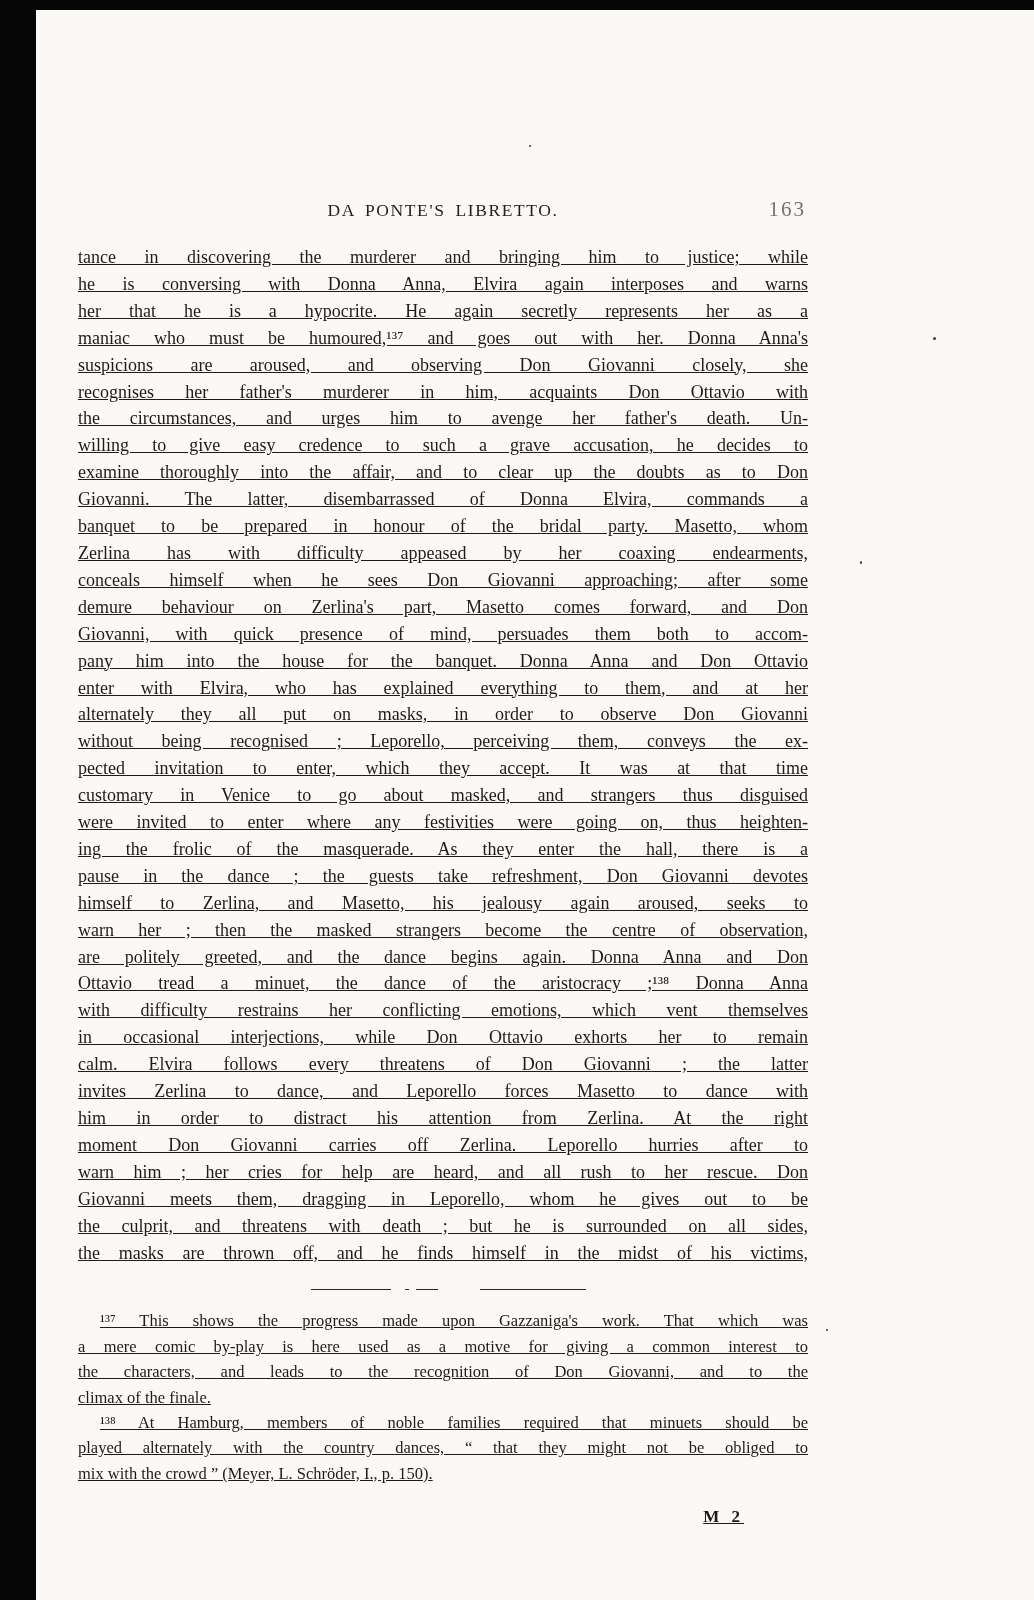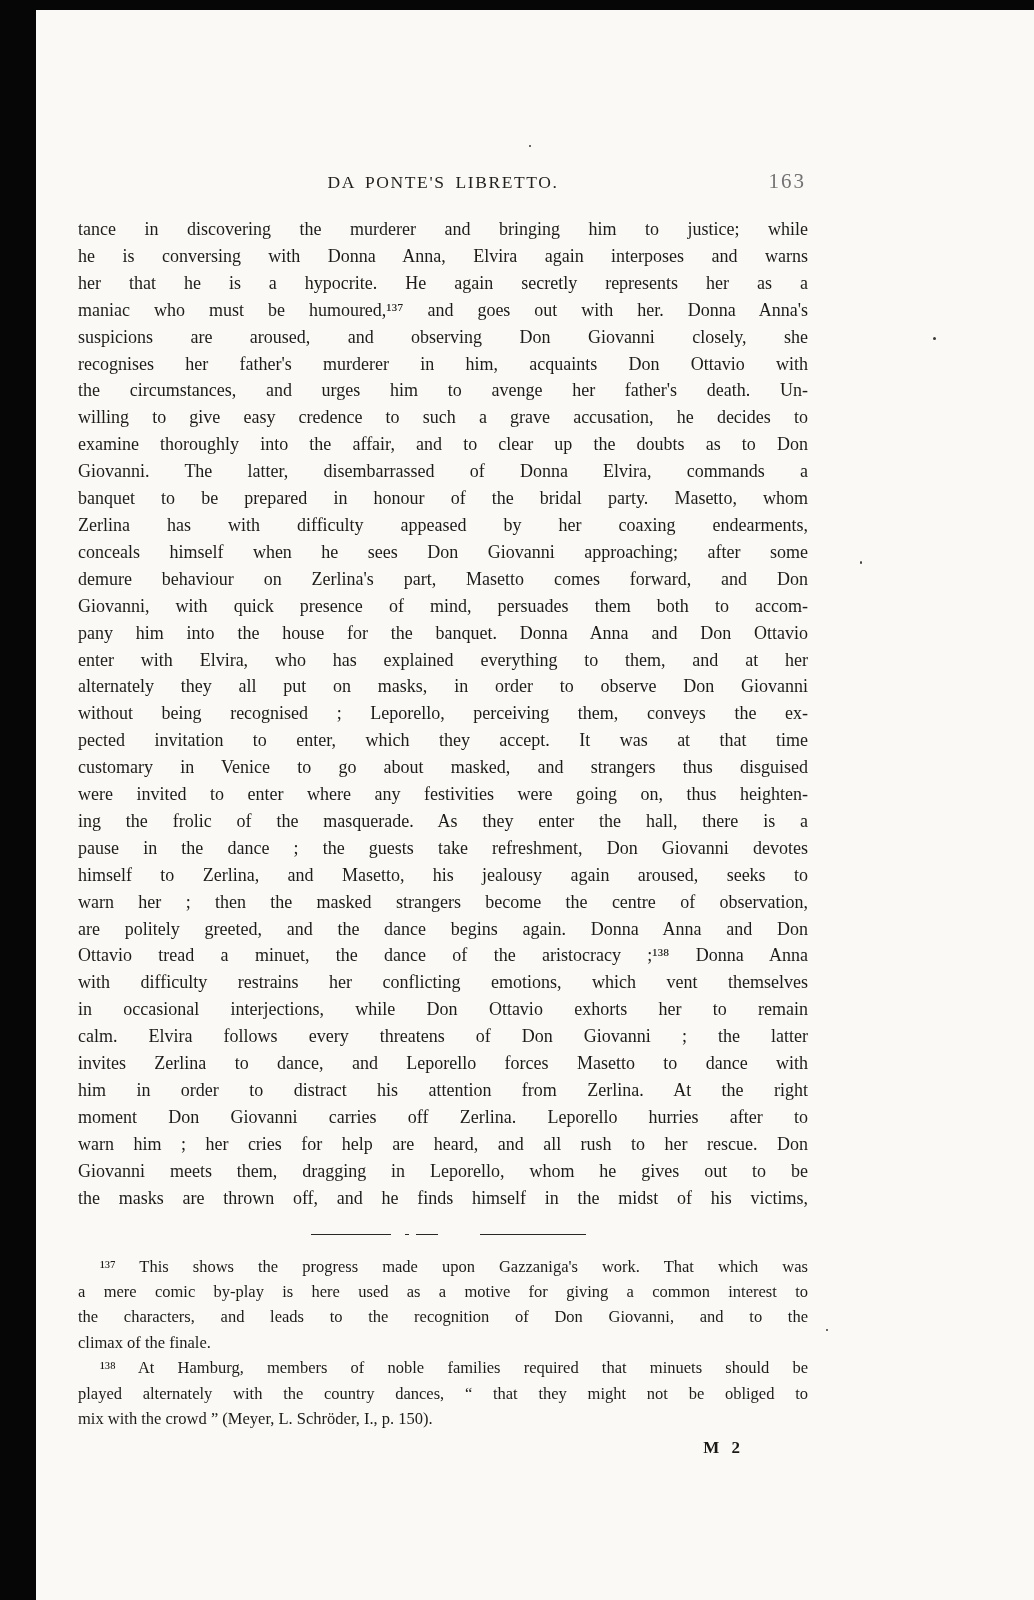--- a/index.html
+++ b/index.html
@@ -28,22 +28,23 @@
     border-radius: 50%;
   }
   .speck1 { left: 529px; top: 145px; width: 2px; height: 2px; }
   .speck2 { left: 933px; top: 337px; width: 3px; height: 3px; }
   .speck3 { left: 860px; top: 561px; width: 2px; height: 3px; }
   .speck4 { left: 826px; top: 1329px; width: 2px; height: 2px; }
 
   .page {
     position: absolute;
     left: 78px;
-    top: 172px;
+    top: 200px;
     width: 730px;
+    text-decoration: underline;
   }
   .header {
     position: relative;
     height: 30px;
     margin-bottom: 14px;
   }
   .header-title {
     position: absolute;
     left: 0; right: 0;
     text-align: center;
@@ -84,21 +85,21 @@
   .footnotes { }
   .fline {
     font-size: 16.5px;
     line-height: 25.4px;
     text-align: justify;
     text-align-last: justify;
   }
   .fline.indent { text-indent: 22px; }
   .fline.last { text-align-last: left; }
   .sig-mark {
-    margin-top: 7px;
+    margin-top: 21px;
     text-align: right;
     padding-right: 64px;
     font-size: 17px;
     font-weight: bold;
     letter-spacing: 4px;
     color: #1b1916;
   }
 </style>
 </head>
 <body>
@@ -146,20 +147,21 @@
       <div class="line">are politely greeted, and the dance begins again.  Donna Anna and Don</div>
       <div class="line">Ottavio tread a minuet, the dance of the aristocracy ;¹³⁸ Donna Anna</div>
       <div class="line">with difficulty restrains her conflicting emotions, which vent themselves</div>
       <div class="line">in occasional interjections, while Don Ottavio exhorts her to remain</div>
       <div class="line">calm.  Elvira follows every threatens of Don Giovanni ; the latter</div>
       <div class="line">invites Zerlina to dance, and Leporello forces Masetto to dance with</div>
       <div class="line">him in order to distract his attention from Zerlina.  At the right</div>
       <div class="line">moment Don Giovanni carries off Zerlina.  Leporello hurries after to</div>
       <div class="line">warn him ; her cries for help are heard, and all rush to her rescue.  Don</div>
       <div class="line">Giovanni meets them, dragging in Leporello, whom he gives out to be</div>
+      <div class="line">the culprit, and threatens with death ; but he is surrounded on all sides,</div>
       <div class="line">the masks are thrown off, and he finds himself in the midst of his victims,</div>
     </div>
 
   <div class="rule">
     <span class="seg seg-a"></span>
     <span class="dot"></span>
     <span class="seg seg-b"></span>
     <span class="seg seg-c"></span>
   </div>
 

